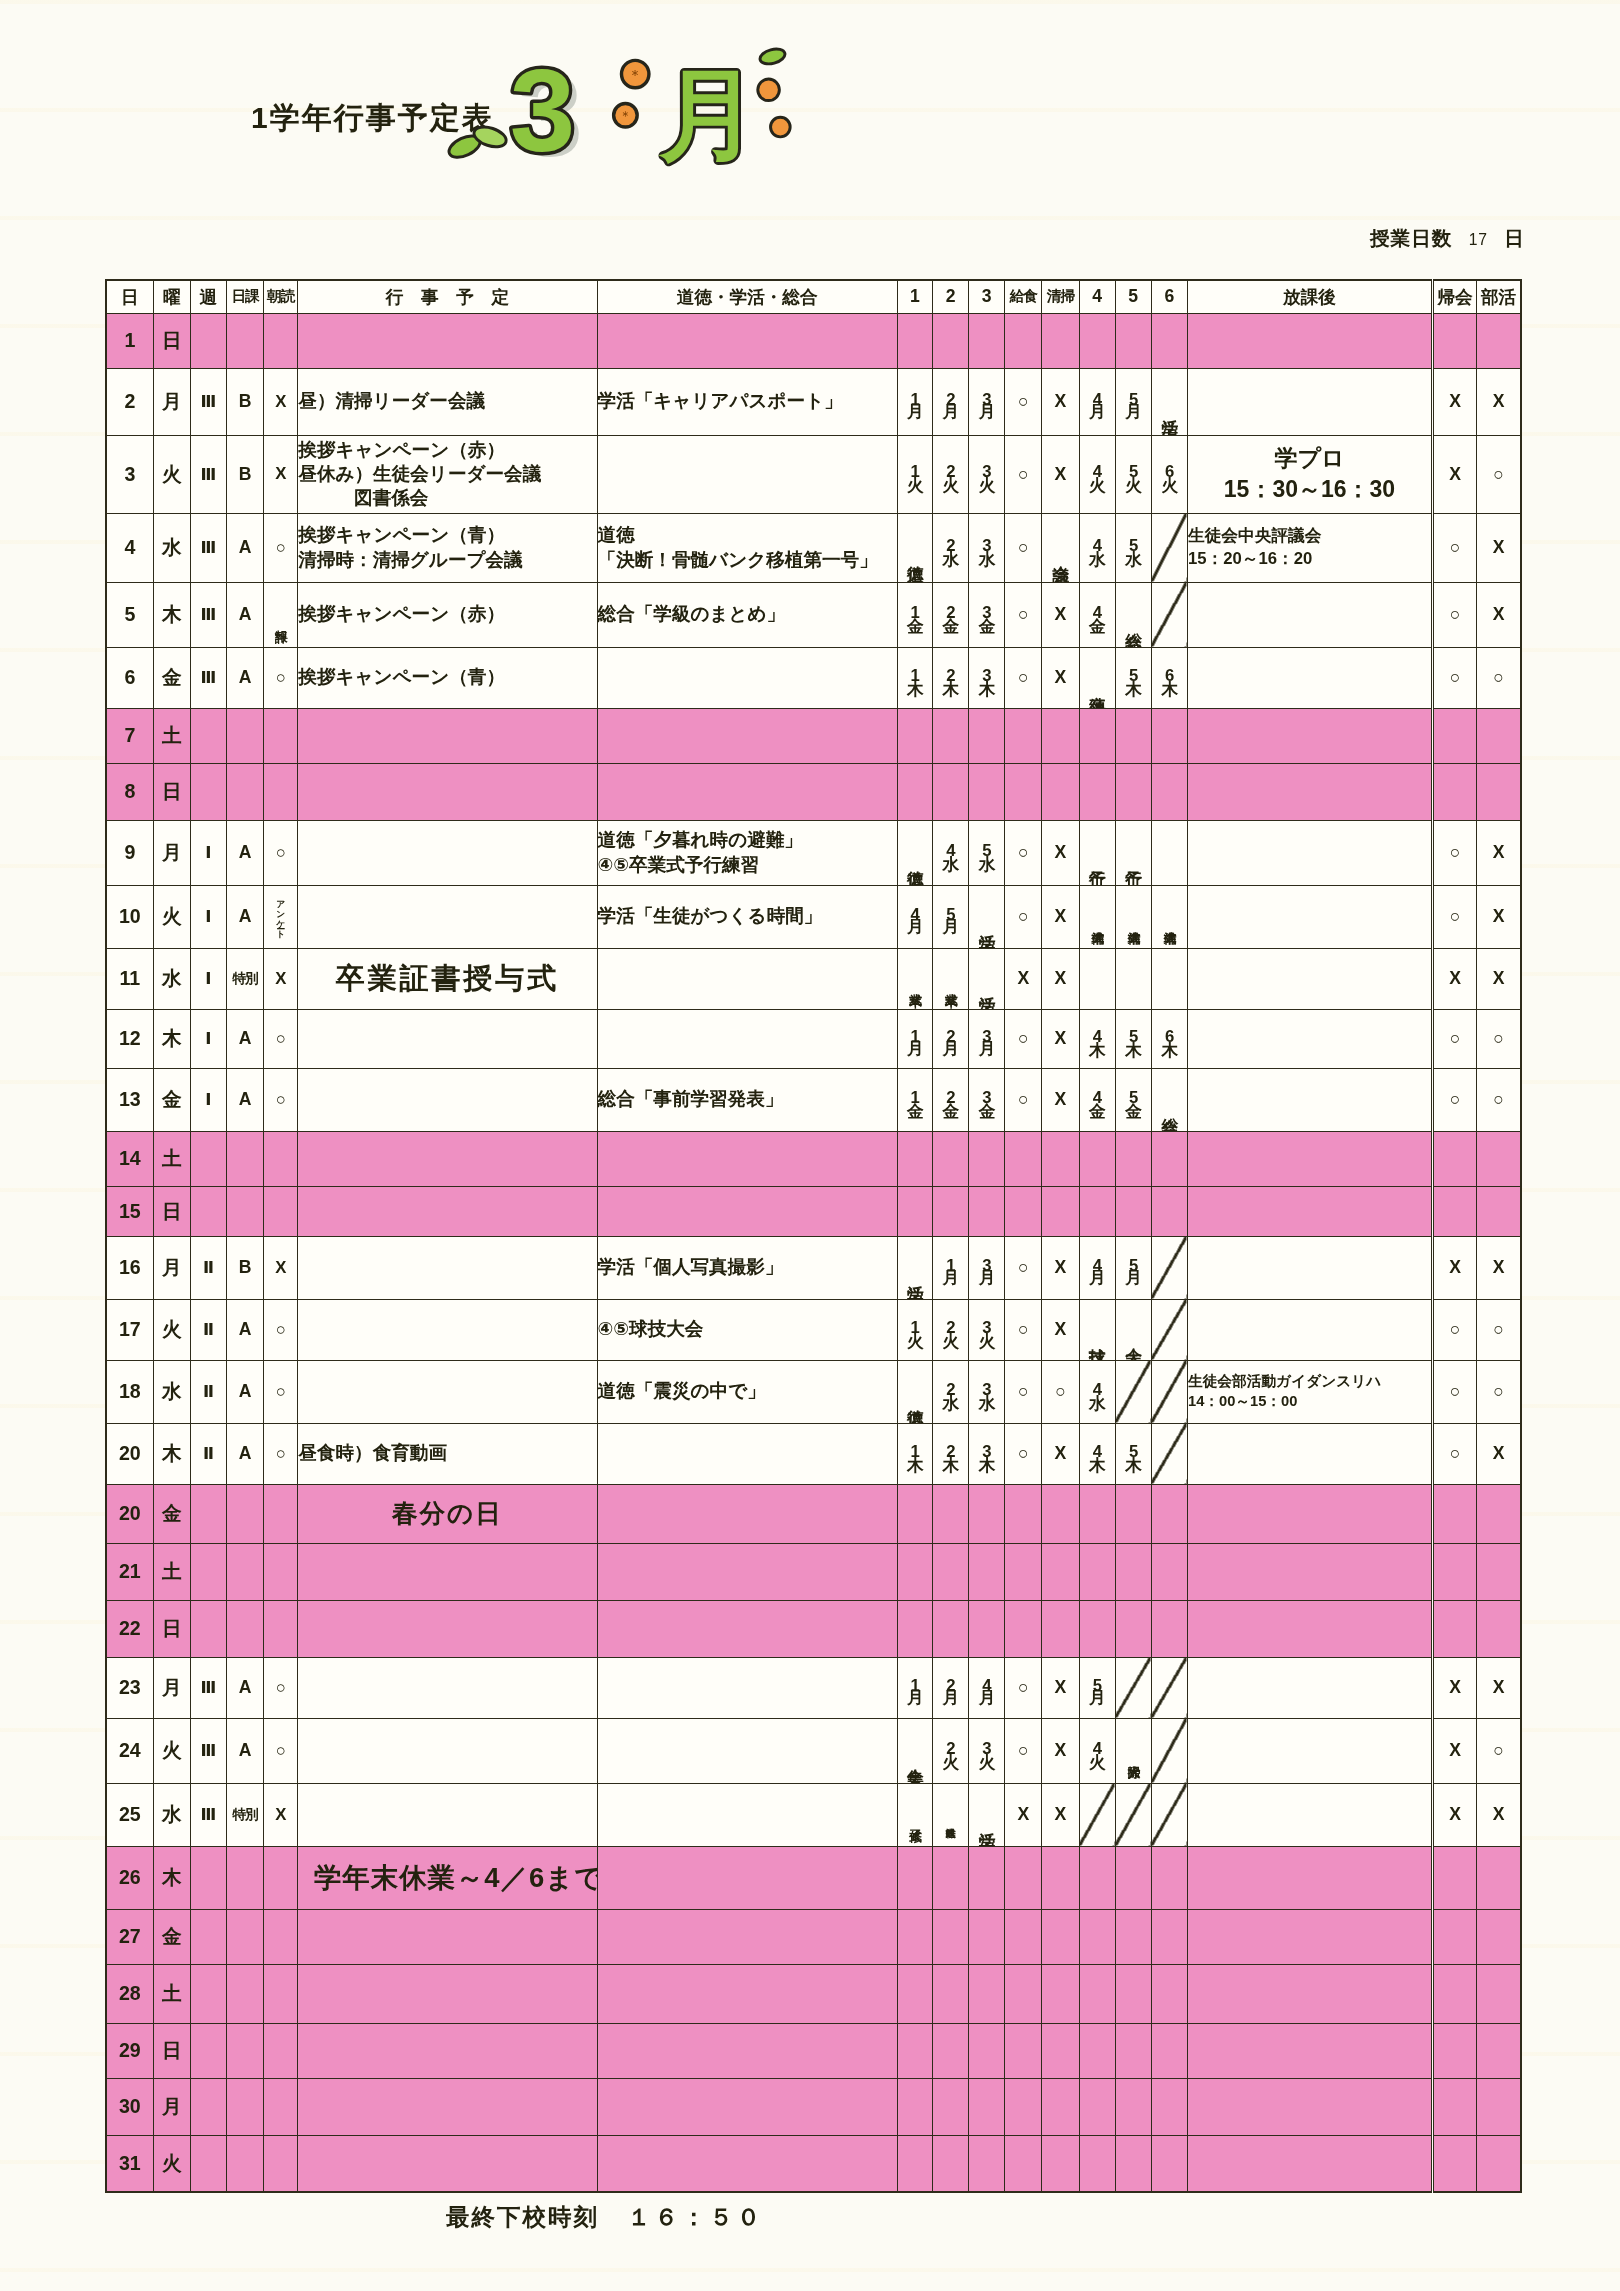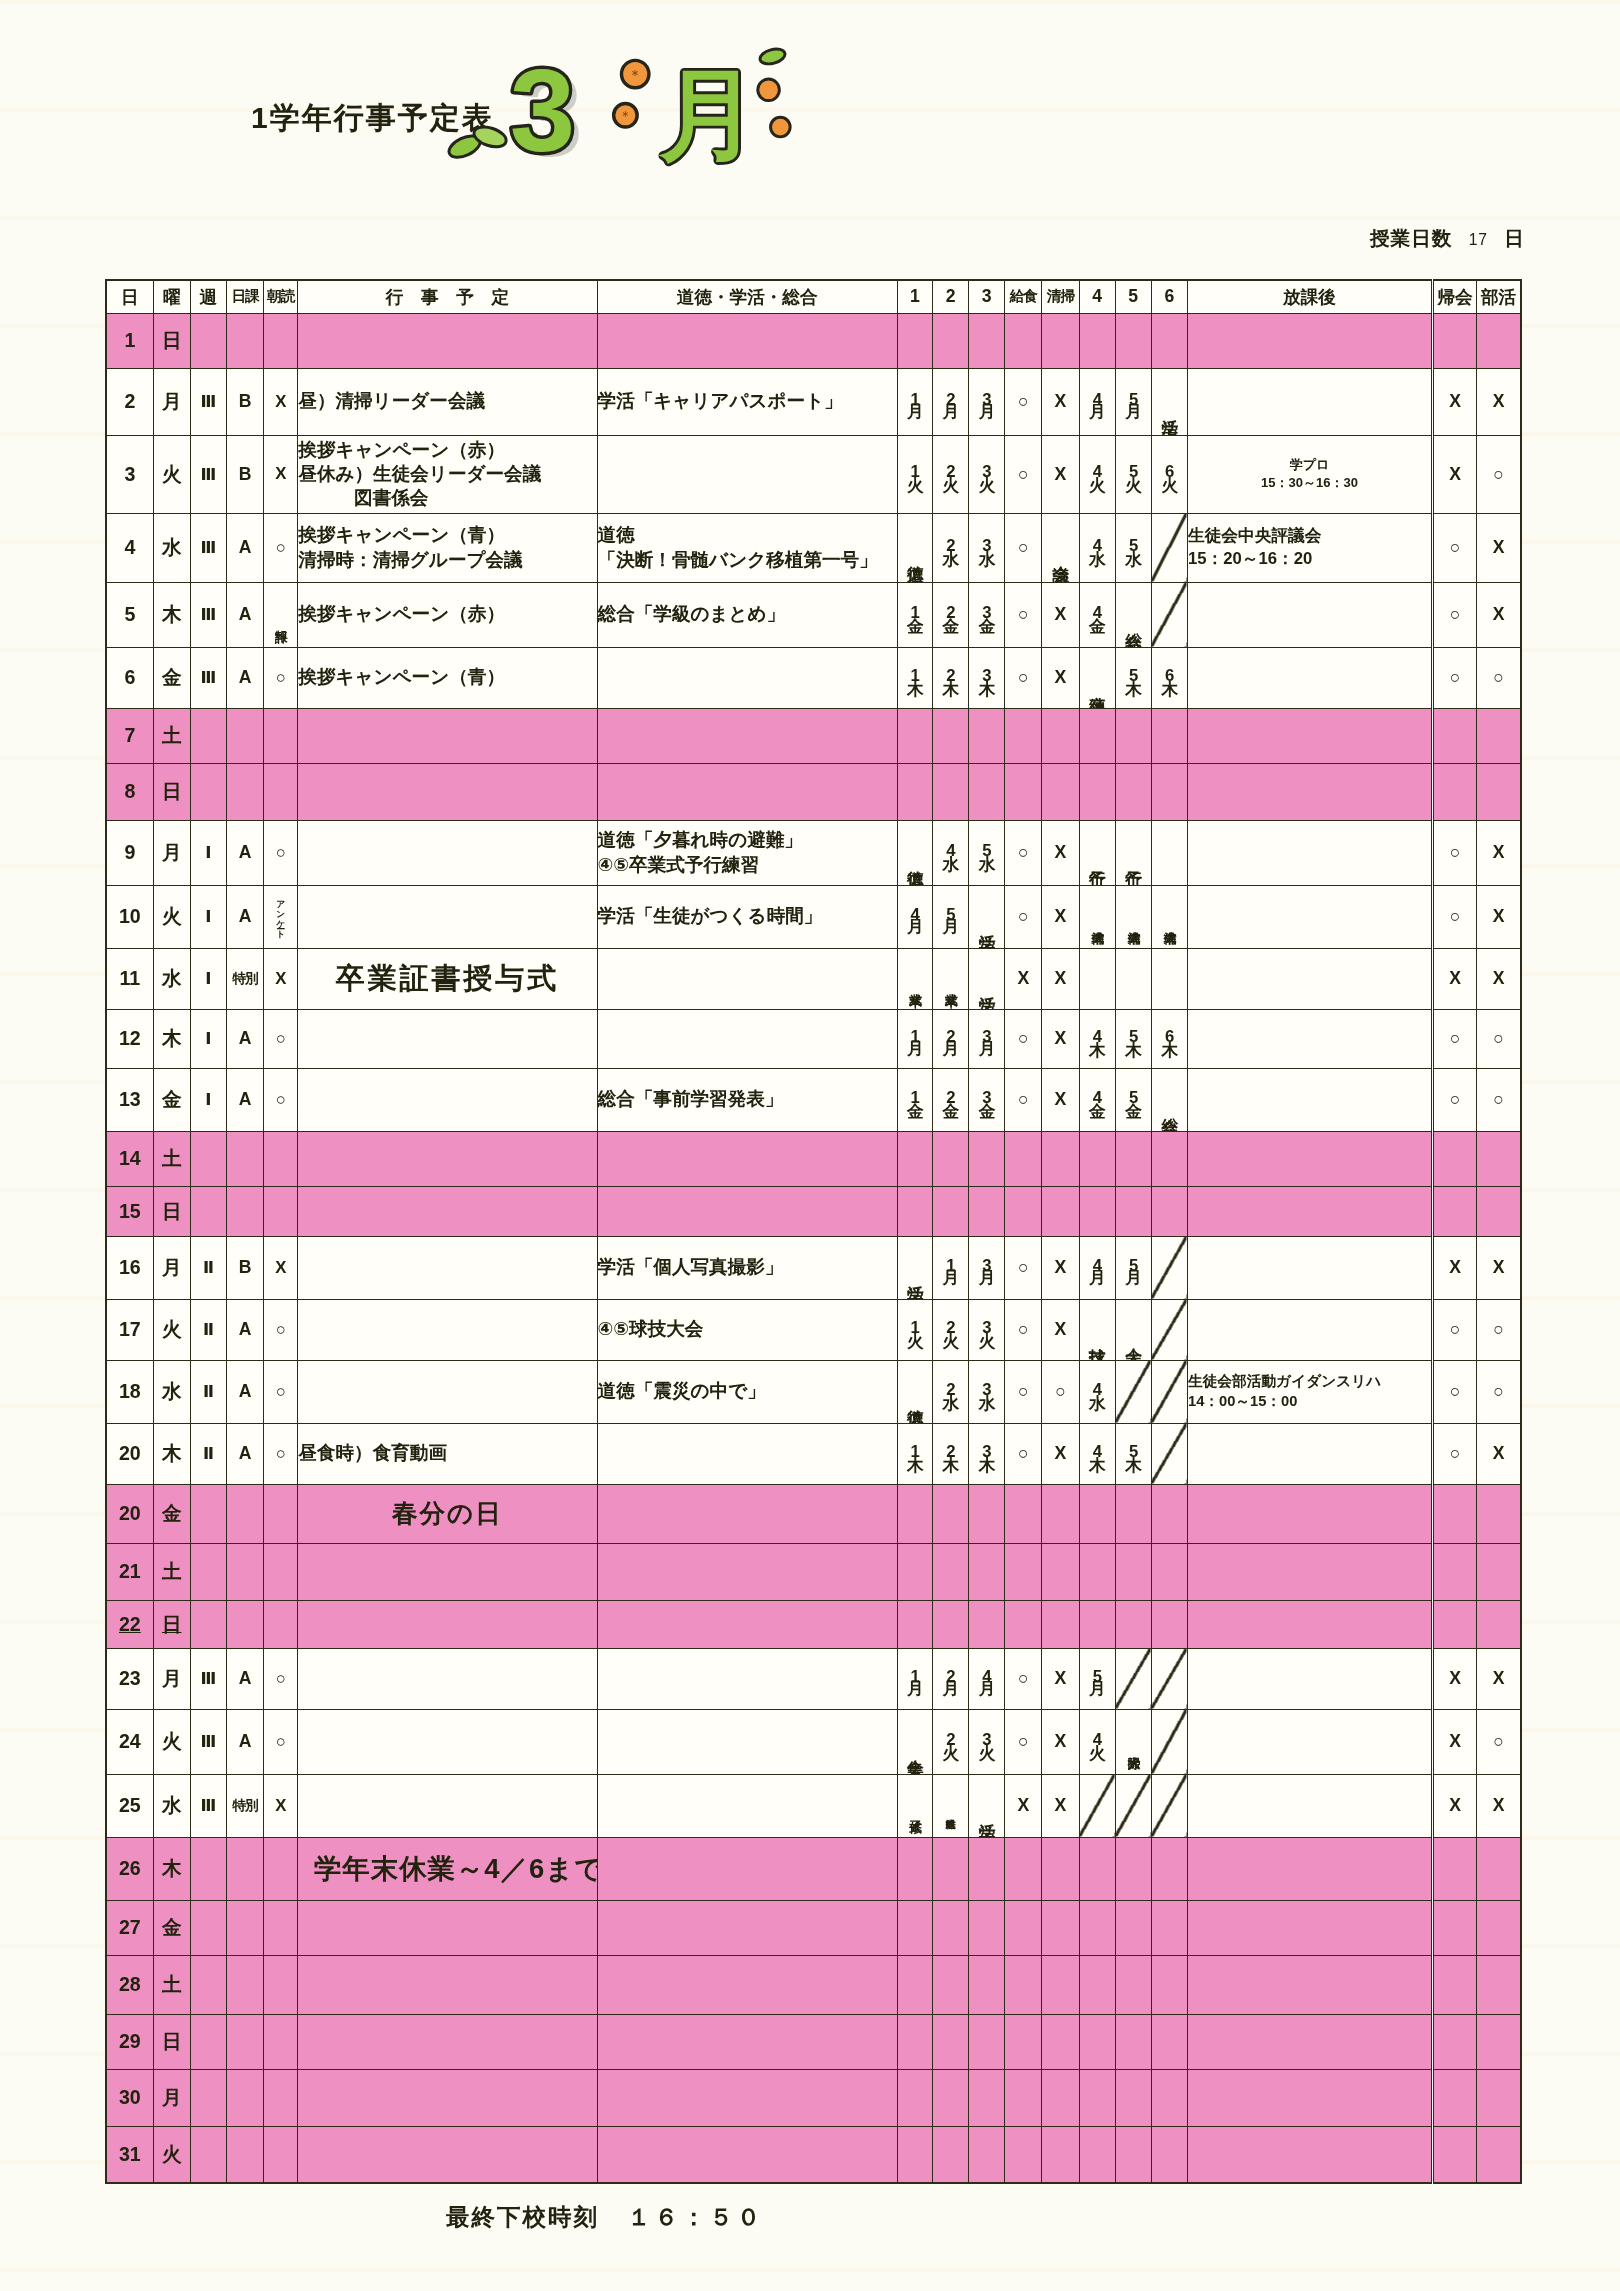--- a/index.html
+++ b/index.html
@@ -40,21 +40,21 @@
   .c-ev.sp-left{font-size:27.4px;padding-left:15.7px;letter-spacing:1px;white-space:nowrap;}
   .c-mo{font-size:18.6px;font-weight:800;line-height:1.3;padding:3.9px 7.8px;white-space:pre-line;}
   .c-p{text-align:center;font-size:17.6px;font-weight:700;}
   .vtext{display:inline-block;writing-mode:vertical-rl;text-orientation:upright;line-height:1.06;font-weight:700;}
   .v-l{font-size:16.7px;}
   .v-m{font-size:12.7px;}
   .v-s{font-size:9.8px;}
   .v-xs{font-size:8.8px;letter-spacing:0;}
   .diag{background-image:linear-gradient(to bottom right,transparent 47.5%,#2e2b1a 47.5%,#2e2b1a 52.5%,transparent 52.5%);}
   .c-af{font-size:16.7px;font-weight:700;line-height:1.35;white-space:pre-line;padding:2px 7.8px;}
-  .af-center{text-align:center;font-size:13px;}
+  .af-center{text-align:center;font-size:23px;}
   .af-left{text-align:left;}
   .af-sm{font-size:14.7px;}
   .dbl{border-left:3.9px double #2e2b1a !important;}
   .footer{position:absolute;left:446px;top:2201px;font-size:23.5px;font-weight:800;letter-spacing:2px;}
   .footer .time{margin-left:19.6px;letter-spacing:3.9px;}
 </style>
 </head>
 <body>
 
 <div class="sheet">
@@ -553,21 +553,21 @@
           <td class="c-p"></td>
           <td class="c-p"></td>
           <td class="c-p"></td>
           <td class="c-p"></td>
           <td class="c-p"></td>
           <td class="c-p"></td>
           <td class="c-af"></td>
           <td class="c-p dbl"></td>
           <td class="c-p"></td>
         </tr>
-        <tr class="pink" style="height: 48px; text-decoration: underline;">
+        <tr class="pink" style="height: 57px;">
           <td class="c-day">22</td>
           <td class="c-wd">日</td>
           <td class="c-wk"></td>
           <td class="c-nk"></td>
           <td class="c-ar"></td>
           <td class="c-ev"></td>
           <td class="c-mo"></td>
           <td class="c-p"></td>
           <td class="c-p"></td>
           <td class="c-p"></td>

